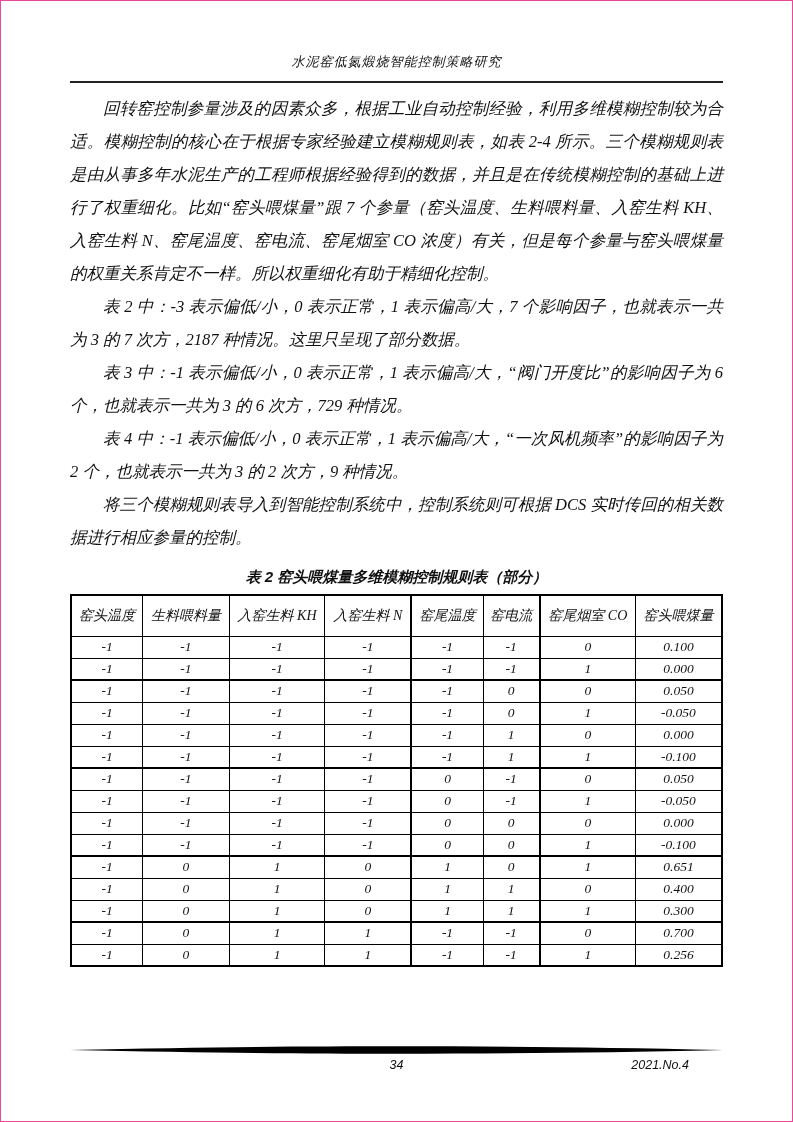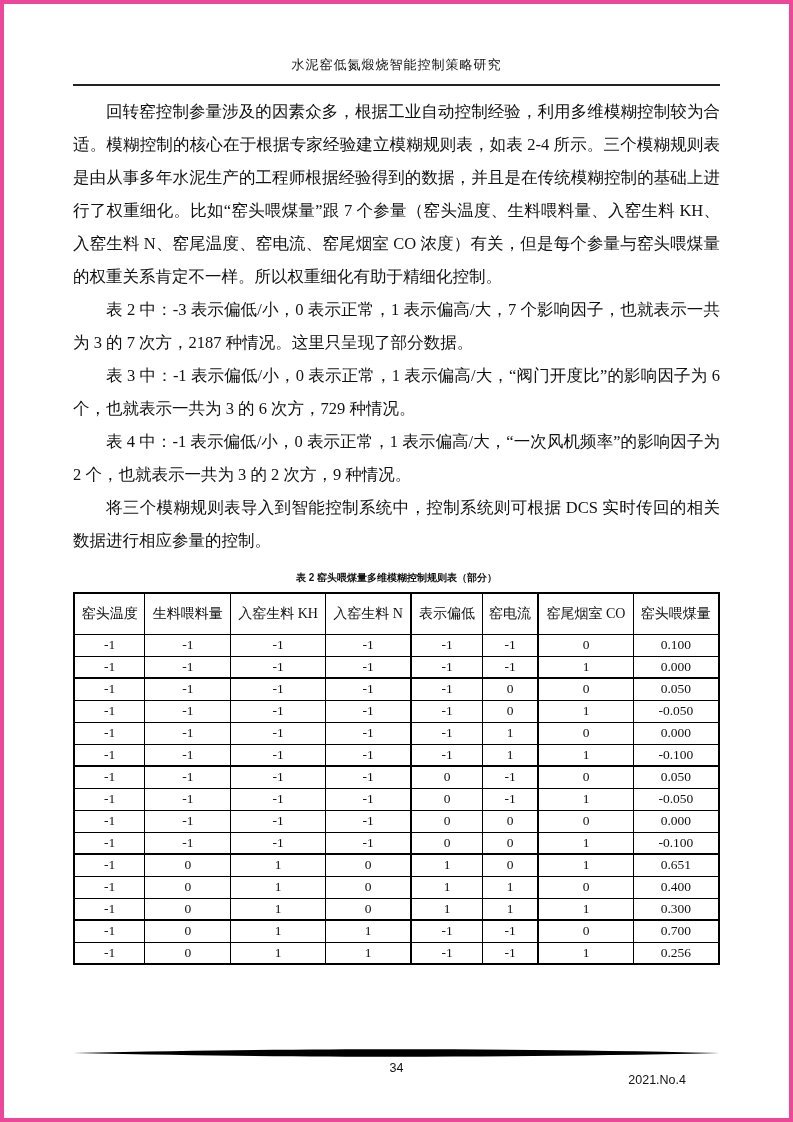--- a/index.html
+++ b/index.html
@@ -7,21 +7,22 @@
   body {
     width:793px; height:1122px;
     font-family:"Liberation Serif","DejaVu Serif",serif;
     color:#111111;
     position:relative;
     overflow:hidden;
   }
   .page {
     position:absolute; inset:0;
     background:#ffffff;
-    border:4px solid #ec4899;
+    border:1px solid #ec4899;
+    font-style:italic;
   }
   .content {
     position:absolute;
     left:69px; right:69px; top:0;
   }
   .running-head {
     padding-top:52px;
     text-align:center;
     font-size:13px;
     letter-spacing:1px;
@@ -35,21 +36,21 @@
     font-size:16.5px;
     line-height:33px;
     text-align:justify;
     text-indent:33px;
   }
   .table-caption {
     margin-top:14px;
     text-align:center;
     font-family:"Liberation Sans","DejaVu Sans",sans-serif;
     font-weight:bold;
-    font-size:10px;
+    font-size:15px;
   }
   table.rules {
     margin-top:7px;
     width:100%;
     border-collapse:collapse;
     border:2px solid #000000;
     table-layout:fixed;
   }
   table.rules th, table.rules td {
     border:1px solid #000000;
@@ -81,21 +82,21 @@
   .footer-line { display:block; width:100%; height:8px; }
   .footer-row {
     position:relative;
     margin-top:4px;
     font-family:"Liberation Sans","DejaVu Sans",sans-serif;
     font-size:12.5px;
     text-align:center;
   }
   .issue {
     position:absolute;
-    right:34px; top:12px;
+    right:34px; top:0;
   }
 </style>
 </head>
 <body>
 
 <div class="page">
   <div class="content">
 
     <div class="running-head">水泥窑低氮煅烧智能控制策略研究</div>
 
@@ -119,21 +120,21 @@
         <col style="width:8.7%">
         <col style="width:14.7%">
         <col style="width:13.3%">
       </colgroup>
       <thead>
           <tr>
             <th>窑头温度</th>
             <th>生料喂料量</th>
             <th>入窑生料 KH</th>
             <th>入窑生料 N</th>
-            <th>表示偏低</th>
+            <th>窑尾温度</th>
             <th>窑电流</th>
             <th>窑尾烟室 CO</th>
             <th>窑头喂煤量</th>
           </tr>
         </thead>
       <tbody>
           <tr>
             <td>-1</td>
             <td>-1</td>
             <td>-1</td>

